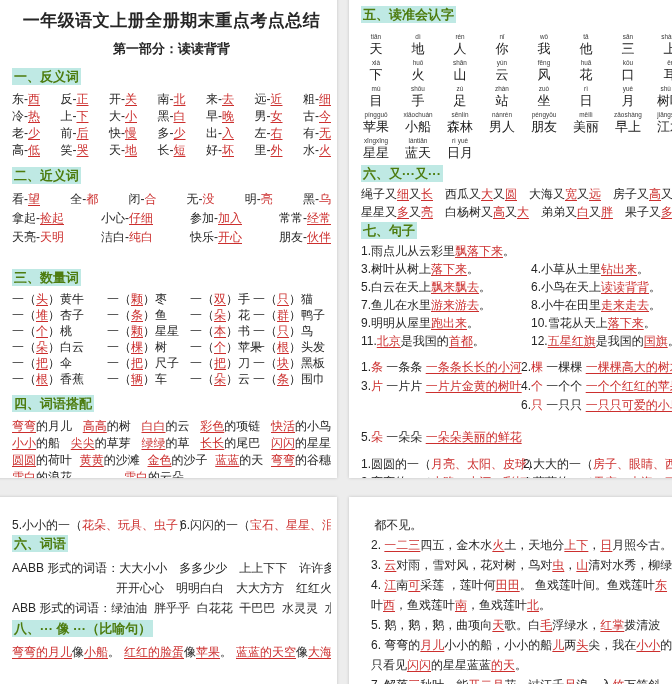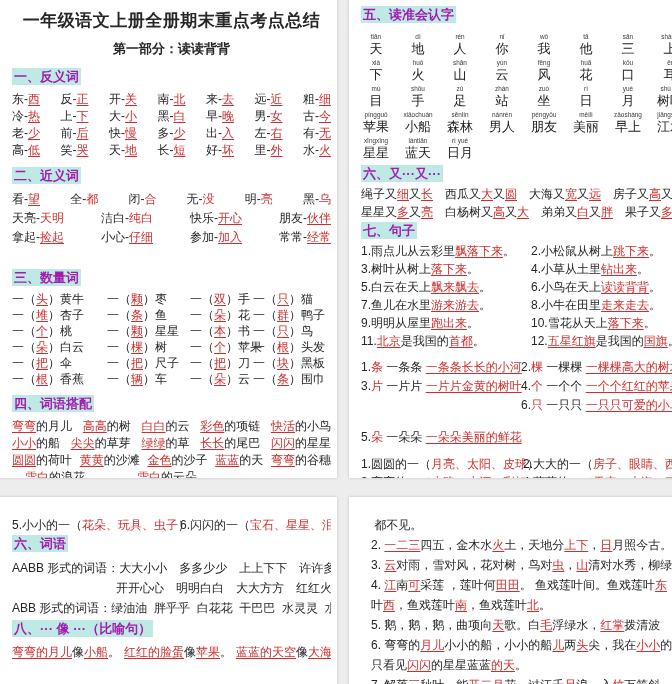--- a/index.html
+++ b/index.html
@@ -16,21 +16,21 @@
     position:absolute;background:var(--paper);overflow:hidden;box-sizing:border-box;
     box-shadow:0 0 3px rgba(0,0,0,.18);
   }
   #p1{left:-6px;top:-6px;width:343px;height:484px;padding:16px 6px 0 18px;}
   #p2{left:349px;top:-6px;width:410px;height:484px;padding:12px 0 0 12px;}
   #p3{left:-6px;top:497px;width:343px;height:240px;padding:20px 6px 0 18px;}
   #p4{left:349px;top:497px;width:410px;height:240px;padding:18px 0 0 22px;}
   .doc-title{font-size:17px;font-weight:700;text-align:center;line-height:22px;letter-spacing:.5px;white-space:nowrap;}
   .doc-subtitle{font-size:13px;font-weight:700;text-align:center;line-height:18px;}
   .h-line{line-height:18px;}
-  .hl{background:var(--cyan);font-weight:700;font-size:13px;padding:1px 2px;color:#a21caf;}
+  .hl{background:var(--cyan);font-weight:700;font-size:13px;padding:1px 2px;color:#4d7c0f;}
   .row{display:flex;white-space:pre;overflow:hidden;}
   .row.sb{justify-content:space-between;}
   .row .col{flex:none;overflow:visible;}
   .line{white-space:pre;overflow:hidden;}
   .seg-r{color:var(--red);}
   .seg-u{color:var(--red);text-decoration:underline;text-underline-offset:2px;text-decoration-thickness:1px;}
   .pygrid{margin-left:-6px;}
   .grow{display:flex;height:26px;align-items:flex-end;}
   .cell{width:42px;flex:none;text-align:center;}
   .py{font-size:8px;line-height:8px;color:#3a3a3a;white-space:nowrap;transform:scale(.8);transform-origin:center bottom;}
@@ -43,34 +43,34 @@
   <div class="page" id="p1">
       <div class="doc-title">一年级语文上册全册期末重点考点总结</div>
       <div class="doc-subtitle" style="margin-top: 8px;">第一部分：读读背背</div>
       <div class="h-line" style="margin-top: 10px;"><span class="hl">一、反义词</span></div>
       <div class="row sb" style="margin-top: 5px; line-height: 17px;"><span class="col"><span>东-</span><span class="seg-u">西</span></span><span class="col"><span>反-</span><span class="seg-u">正</span></span><span class="col"><span>开-</span><span class="seg-u">关</span></span><span class="col"><span>南-</span><span class="seg-u">北</span></span><span class="col"><span>来-</span><span class="seg-u">去</span></span><span class="col"><span>远-</span><span class="seg-u">近</span></span><span class="col"><span>粗-</span><span class="seg-u">细</span></span></div>
       <div class="row sb" style="line-height: 17px;"><span class="col"><span>冷-</span><span class="seg-u">热</span></span><span class="col"><span>上-</span><span class="seg-u">下</span></span><span class="col"><span>大-</span><span class="seg-u">小</span></span><span class="col"><span>黑-</span><span class="seg-u">白</span></span><span class="col"><span>早-</span><span class="seg-u">晚</span></span><span class="col"><span>男-</span><span class="seg-u">女</span></span><span class="col"><span>古-</span><span class="seg-u">今</span></span></div>
       <div class="row sb" style="line-height: 17px;"><span class="col"><span>老-</span><span class="seg-u">少</span></span><span class="col"><span>前-</span><span class="seg-u">后</span></span><span class="col"><span>快-</span><span class="seg-u">慢</span></span><span class="col"><span>多-</span><span class="seg-u">少</span></span><span class="col"><span>出-</span><span class="seg-u">入</span></span><span class="col"><span>左-</span><span class="seg-u">右</span></span><span class="col"><span>有-</span><span class="seg-u">无</span></span></div>
       <div class="row sb" style="line-height: 17px;"><span class="col"><span>高-</span><span class="seg-u">低</span></span><span class="col"><span>笑-</span><span class="seg-u">哭</span></span><span class="col"><span>天-</span><span class="seg-u">地</span></span><span class="col"><span>长-</span><span class="seg-u">短</span></span><span class="col"><span>好-</span><span class="seg-u">坏</span></span><span class="col"><span>里-</span><span class="seg-u">外</span></span><span class="col"><span>水-</span><span class="seg-u">火</span></span></div>
       <div class="h-line" style="margin-top: 8px;"><span class="hl">二、近义词</span></div>
       <div class="row sb" style="margin-top: 5px; line-height: 19px;"><span class="col"><span>看-</span><span class="seg-u">望</span></span><span class="col"><span>全-</span><span class="seg-r">都</span></span><span class="col"><span>闭-</span><span class="seg-r">合</span></span><span class="col"><span>无-</span><span class="seg-r">没</span></span><span class="col"><span>明-</span><span class="seg-r">亮</span></span><span class="col"><span>黑-</span><span class="seg-r">乌</span></span></div>
+      <div class="row sb" style="line-height: 19px;"><span class="col"><span>拿起-</span><span class="seg-u">捡起</span></span><span class="col"><span>小心-</span><span class="seg-u">仔细</span></span><span class="col"><span>参加-</span><span class="seg-u">加入</span></span><span class="col"><span>常常-</span><span class="seg-u">经常</span></span></div>
       <div class="row sb" style="line-height: 19px;"><span class="col"><span>天亮-</span><span class="seg-r">天明</span></span><span class="col"><span>洁白-</span><span class="seg-r">纯白</span></span><span class="col"><span>快乐-</span><span class="seg-u">开心</span></span><span class="col"><span>朋友-</span><span class="seg-u">伙伴</span></span></div>
-      <div class="row sb" style="line-height: 19px;"><span class="col"><span>拿起-</span><span class="seg-u">捡起</span></span><span class="col"><span>小心-</span><span class="seg-u">仔细</span></span><span class="col"><span>参加-</span><span class="seg-u">加入</span></span><span class="col"><span>常常-</span><span class="seg-u">经常</span></span></div>
       <div class="h-line" style="margin-top: 22px;"><span class="hl">三、数量词</span></div>
       <div class="row" style="margin-top: 4px; line-height: 16px;"><span class="col" style="width: 95px;"><span>一（</span><span class="seg-u">头</span><span>）黄牛</span></span><span class="col" style="width: 83px;"><span>一（</span><span class="seg-u">颗</span><span>）枣</span></span><span class="col" style="width: 63px;"><span>一（</span><span class="seg-u">双</span><span>）手</span></span><span class="col"><span>一（</span><span class="seg-u">只</span><span>）猫</span></span></div>
       <div class="row" style="line-height: 16px;"><span class="col" style="width: 95px;"><span>一（</span><span class="seg-u">堆</span><span>）杏子</span></span><span class="col" style="width: 83px;"><span>一（</span><span class="seg-u">条</span><span>）鱼</span></span><span class="col" style="width: 63px;"><span>一（</span><span class="seg-u">朵</span><span>）花</span></span><span class="col"><span>一（</span><span class="seg-u">群</span><span>）鸭子</span></span></div>
       <div class="row" style="line-height: 16px;"><span class="col" style="width: 95px;"><span>一（</span><span class="seg-u">个</span><span>）桃</span></span><span class="col" style="width: 83px;"><span>一（</span><span class="seg-u">颗</span><span>）星星</span></span><span class="col" style="width: 63px;"><span>一（</span><span class="seg-u">本</span><span>）书</span></span><span class="col"><span>一（</span><span class="seg-u">只</span><span>）鸟</span></span></div>
       <div class="row" style="line-height: 16px;"><span class="col" style="width: 95px;"><span>一（</span><span class="seg-u">朵</span><span>）白云</span></span><span class="col" style="width: 83px;"><span>一（</span><span class="seg-u">棵</span><span>）树</span></span><span class="col" style="width: 63px;"><span>一（</span><span class="seg-u">个</span><span>）苹果</span></span><span class="col"><span>一（</span><span class="seg-u">根</span><span>）头发</span></span></div>
       <div class="row" style="line-height: 16px;"><span class="col" style="width: 95px;"><span>一（</span><span class="seg-u">把</span><span>）伞</span></span><span class="col" style="width: 83px;"><span>一（</span><span class="seg-u">把</span><span>）尺子</span></span><span class="col" style="width: 63px;"><span>一（</span><span class="seg-u">把</span><span>）刀</span></span><span class="col"><span>一（</span><span class="seg-u">块</span><span>）黑板</span></span></div>
       <div class="row" style="line-height: 16px;"><span class="col" style="width: 95px;"><span>一（</span><span class="seg-u">根</span><span>）香蕉</span></span><span class="col" style="width: 83px;"><span>一（</span><span class="seg-u">辆</span><span>）车</span></span><span class="col" style="width: 63px;"><span>一（</span><span class="seg-u">朵</span><span>）云</span></span><span class="col"><span>一（</span><span class="seg-u">条</span><span>）围巾</span></span></div>
       <div class="h-line" style="margin-top: 8px;"><span class="hl">四、词语搭配</span></div>
       <div class="row sb" style="margin-top: 5px; line-height: 17px;"><span class="col"><span class="seg-u">弯弯</span><span>的月儿</span></span><span class="col"><span class="seg-u">高高</span><span>的树</span></span><span class="col"><span class="seg-u">白白</span><span>的云</span></span><span class="col"><span class="seg-u">彩色</span><span>的项链</span></span><span class="col"><span class="seg-u">快活</span><span>的小鸟</span></span></div>
       <div class="row sb" style="line-height: 17px;"><span class="col"><span class="seg-u">小小</span><span>的船</span></span><span class="col"><span class="seg-u">尖尖</span><span>的草芽</span></span><span class="col"><span class="seg-u">绿绿</span><span>的草</span></span><span class="col"><span class="seg-u">长长</span><span>的尾巴</span></span><span class="col"><span class="seg-u">闪闪</span><span>的星星</span></span></div>
       <div class="row sb" style="line-height: 17px;"><span class="col"><span class="seg-u">圆圆</span><span>的荷叶</span></span><span class="col"><span class="seg-u">黄黄</span><span>的沙滩</span></span><span class="col"><span class="seg-u">金色</span><span>的沙子</span></span><span class="col"><span class="seg-u">蓝蓝</span><span>的天</span></span><span class="col"><span class="seg-u">弯弯</span><span>的谷穗</span></span></div>
-      <div class="row" style="line-height: 17px; margin-left: 13px;"><span class="col" style="width: 112px;"><span class="seg-u">雪白</span><span>的浪花</span></span><span class="col"><span class="seg-u">雪白</span><span>的云朵</span></span></div>
+      <div class="row" style="line-height: 17px;"><span class="col" style="width: 112px;"><span class="seg-u">雪白</span><span>的浪花</span></span><span class="col"><span class="seg-u">雪白</span><span>的云朵</span></span></div>
     </div>
   <div class="page" id="p2">
       <div class="h-line"><span class="hl">五、读准会认字</span></div>
       <div class="pygrid" style="margin-top: 6px;">
         <div class="grow">
           <span class="cell">
             <div class="py">tiān</div>
             <div class="zi">天</div>
           </span>
           <span class="cell">
@@ -216,21 +216,21 @@
           <span class="cell">
             <div class="py">rì yuè</div>
             <div class="zi">日月</div>
           </span>
         </div>
       </div>
       <div class="h-line" style="margin-top: 5px;"><span class="hl">六、又···又···</span></div>
       <div class="row" style="margin-top: 2px; line-height: 18px;"><span class="col" style="margin-right: 12px;"><span>绳子又</span><span class="seg-u">细</span><span>又</span><span class="seg-u">长</span></span><span class="col" style="margin-right: 12px;"><span>西瓜又</span><span class="seg-u">大</span><span>又</span><span class="seg-u">圆</span></span><span class="col" style="margin-right: 12px;"><span>大海又</span><span class="seg-u">宽</span><span>又</span><span class="seg-u">远</span></span><span class="col"><span>房子又</span><span class="seg-u">高</span><span>又</span></span></div>
       <div class="row" style="line-height: 18px;"><span class="col" style="margin-right: 12px;"><span>星星又</span><span class="seg-u">多</span><span>又</span><span class="seg-u">亮</span></span><span class="col" style="margin-right: 12px;"><span>白杨树又</span><span class="seg-u">高</span><span>又</span><span class="seg-u">大</span></span><span class="col" style="margin-right: 12px;"><span>弟弟又</span><span class="seg-u">白</span><span>又</span><span class="seg-u">胖</span></span><span class="col"><span>果子又</span><span class="seg-u">多</span></span></div>
       <div class="h-line" style="margin-top: 1px;"><span class="hl">七、句子</span></div>
-      <div class="row" style="margin-top: 2px; line-height: 18px;"><span class="col" style="width: 170px;"><span>1.雨点儿从云彩里</span><span class="seg-u">飘落下来</span><span>。</span></span><span class="col"><span>2.小松鼠从树上</span><span class="seg-u">跳下来</span><span>。</span></span></div>
+      <div class="row" style="margin-top: 2px; line-height: 18px;"><span class="col" style="width: 170px;"><span>1.雨点儿从云彩里</span><span class="seg-u">飘落下来</span><span>。</span></span></div>
       <div class="row" style="line-height: 18px;"><span class="col" style="width: 170px;"><span>3.树叶从树上</span><span class="seg-u">落下来</span><span>。</span></span><span class="col"><span>4.小草从土里</span><span class="seg-u">钻出来</span><span>。</span></span></div>
       <div class="row" style="line-height: 18px;"><span class="col" style="width: 170px;"><span>5.白云在天上</span><span class="seg-u">飘来飘去</span><span>。</span></span><span class="col"><span>6.小鸟在天上</span><span class="seg-u">读读背背</span><span>。</span></span></div>
       <div class="row" style="line-height: 18px;"><span class="col" style="width: 170px;"><span>7.鱼儿在水里</span><span class="seg-u">游来游去</span><span>。</span></span><span class="col"><span>8.小牛在田里</span><span class="seg-u">走来走去</span><span>。</span></span></div>
       <div class="row" style="line-height: 18px;"><span class="col" style="width: 170px;"><span>9.明明从屋里</span><span class="seg-u">跑出来</span><span>。</span></span><span class="col"><span>10.雪花从天上</span><span class="seg-u">落下来</span><span>。</span></span></div>
       <div class="row" style="line-height: 18px;"><span class="col" style="width: 170px;"><span>11.</span><span class="seg-u">北京</span><span>是我国的</span><span class="seg-u">首都</span><span>。</span></span><span class="col"><span>12.</span><span class="seg-u">五星红旗</span><span>是我国的</span><span class="seg-u">国旗</span><span>。</span></span></div>
       <div class="row" style="margin-top: 8px; line-height: 19px;"><span class="col" style="width: 160px;"><span>1.</span><span class="seg-r">条</span><span> 一条条 </span><span class="seg-u">一条条长长的小河</span></span><span class="col"><span>2.</span><span class="seg-r">棵</span><span> 一棵棵 </span><span class="seg-u">一棵棵高大的树木</span></span></div>
       <div class="row" style="line-height: 19px;"><span class="col" style="width: 160px;"><span>3.</span><span class="seg-r">片</span><span> 一片片 </span><span class="seg-u">一片片金黄的树叶</span></span><span class="col"><span>4.</span><span class="seg-r">个</span><span> 一个个 </span><span class="seg-u">一个个红红的苹果</span></span></div>
       <div class="row" style="line-height: 19px;"><span class="col" style="width: 160px; margin-top: 32px;"><span>5.</span><span class="seg-r">朵</span><span> 一朵朵 </span><span class="seg-u">一朵朵美丽的鲜花</span></span><span class="col"><span>6.</span><span class="seg-r">只</span><span> 一只只 </span><span class="seg-u">一只只可爱的小鸟</span></span></div>
       <div class="row" style="margin-top: 8px; line-height: 18px;"><span class="col" style="width: 162px;"><span>1.圆圆的一（</span><span class="seg-r">月亮、太阳、皮球</span><span>）</span></span><span class="col"><span>2.大大的一（</span><span class="seg-r">房子、眼睛、西瓜</span></span></div>
       <div class="row" style="line-height: 18px;"><span class="col" style="width: 162px;"><span>3.弯弯的一（</span><span class="seg-r">小路、小河、彩虹</span><span>）</span></span><span class="col"><span>4.蓝蓝的一（</span><span class="seg-r">天空、大海、画纸</span></span></div>

